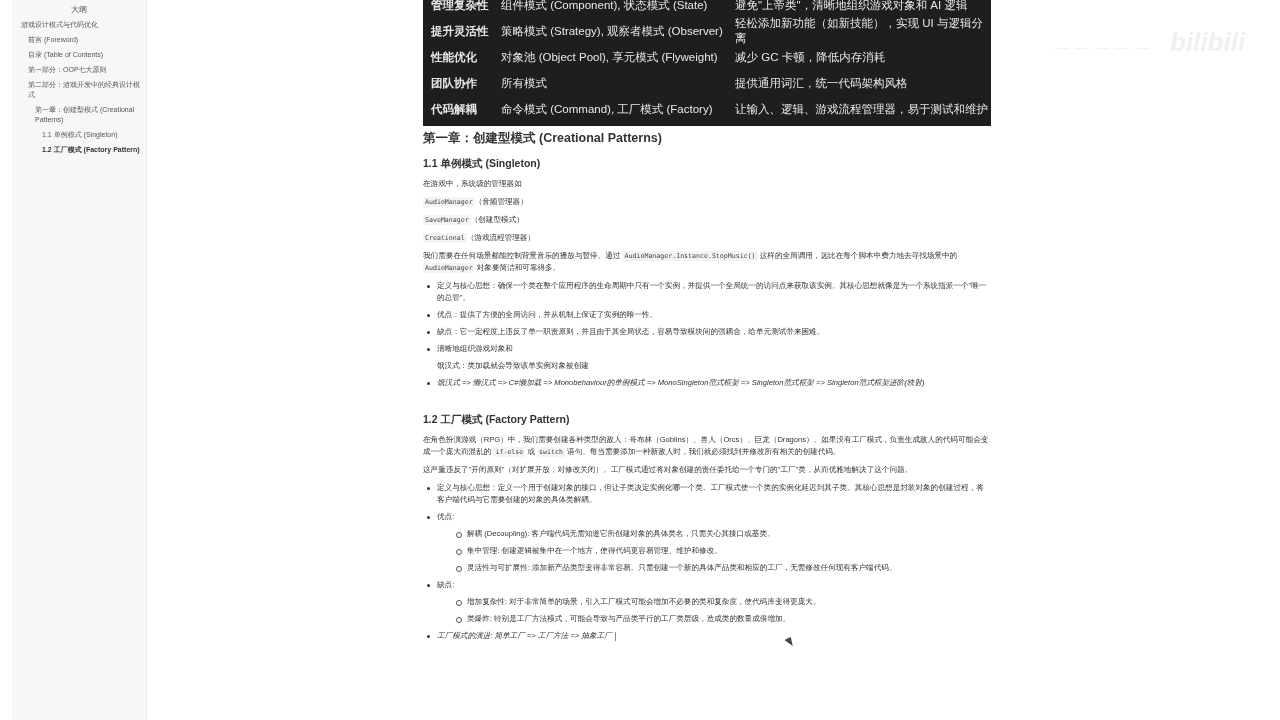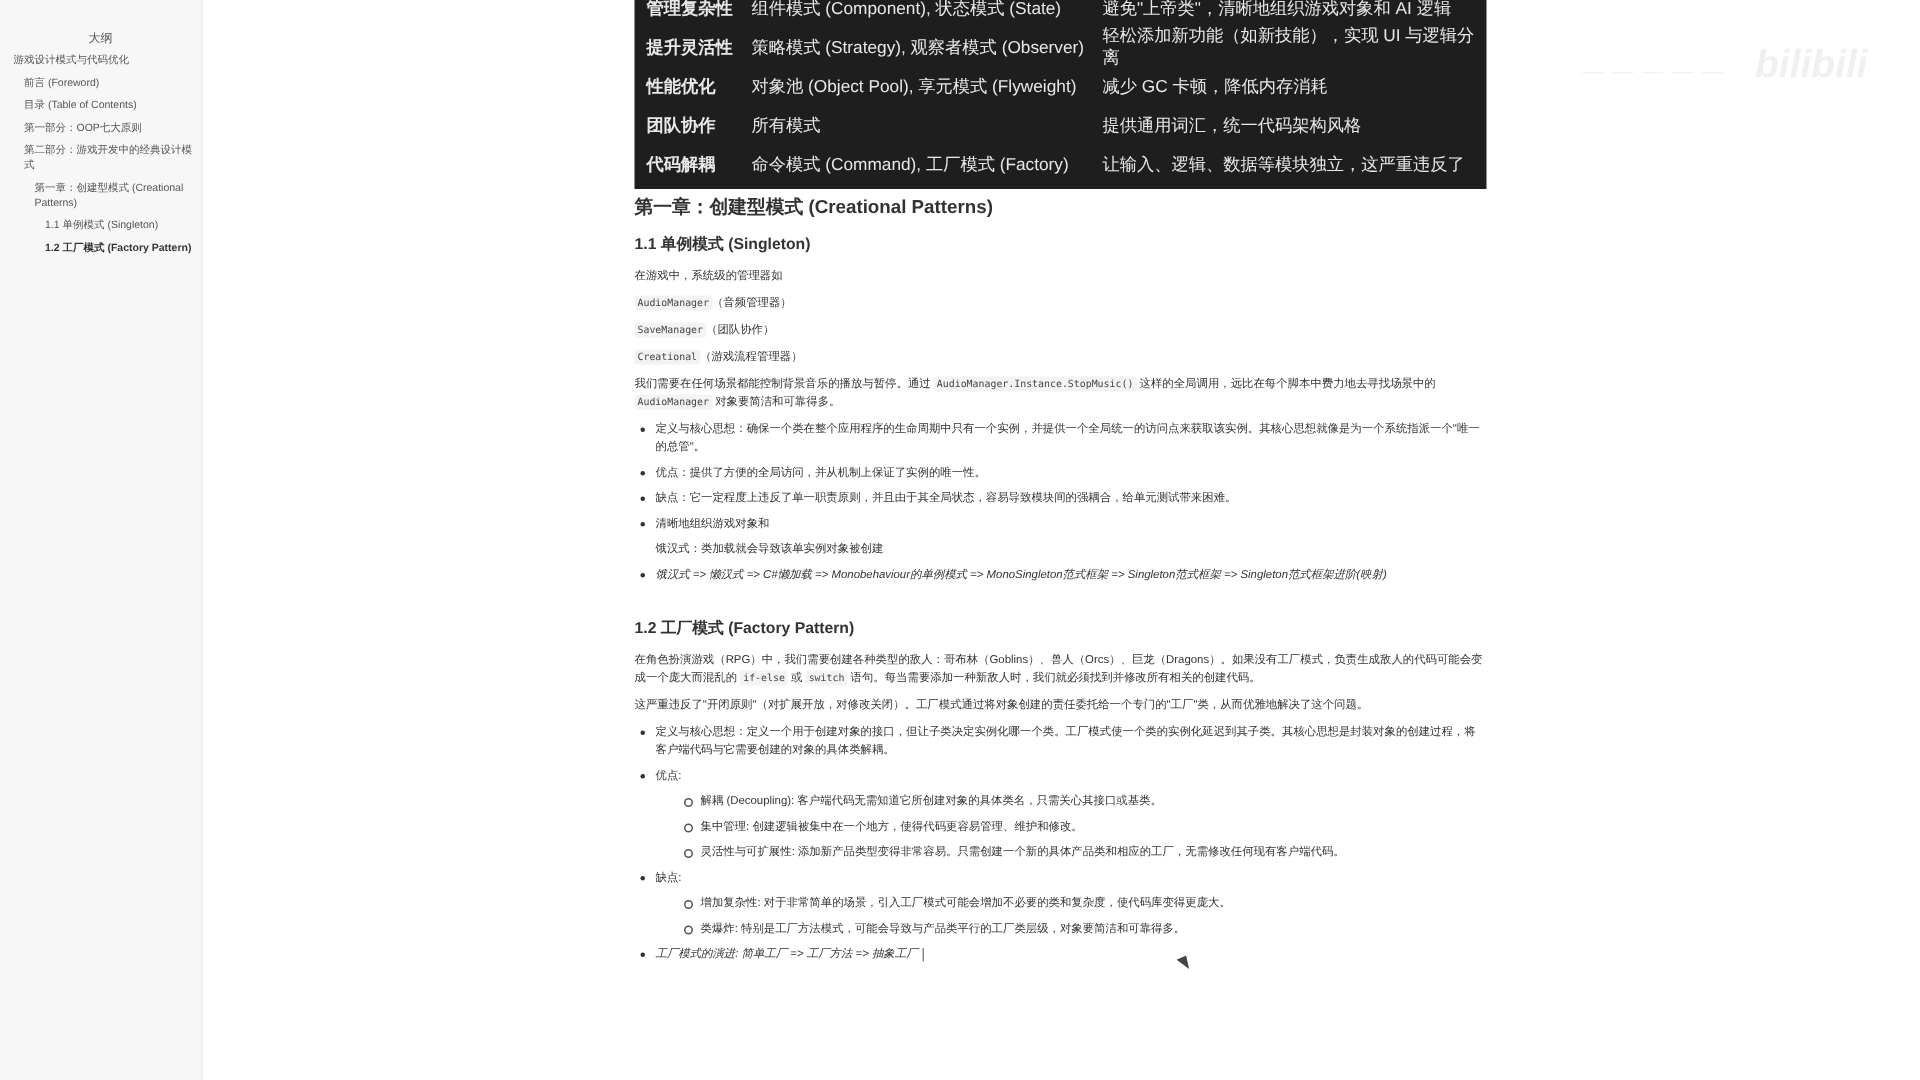--- a/index.html
+++ b/index.html
@@ -1,19 +1,19 @@
 <!DOCTYPE html>
 <html><head>
 <meta charset="utf-8">
 <style>
   * { box-sizing: border-box; margin: 0; padding: 0; }
   html, body { width: 1280px; height: 720px; overflow: hidden; background: #ffffff; }
   body { font-family: "Liberation Sans", "DejaVu Sans", sans-serif; color: #333; position: relative; }
 
-  .sidebar { position: absolute; left: 0; top: 0; width: 135px; height: 720px; background: #f7f7f7; border-right: 1px solid #ececec; padding-top: 20px; }
+  .sidebar { position: absolute; left: 12px; top: 0; width: 135px; height: 720px; background: #f7f7f7; border-right: 1px solid #ececec; padding-top: 4px; }
   .sidebar-title { text-align: center; font-size: 8px; color: #555; height: 16px; line-height: 12px; }
   .outline-item { font-size: 7px; color: #555; line-height: 10px; padding-right: 6px; margin-bottom: 5px; cursor: pointer; }
   .outline-item.l1 { padding-left: 9px; }
   .outline-item.l2 { padding-left: 16px; }
   .outline-item.l3 { padding-left: 23px; }
   .outline-item.l4 { padding-left: 30px; }
   .outline-item.active { font-weight: bold; color: #333; }
 
   .dark-table { position: absolute; left: 423px; top: -12px; width: 568px; background: #1e1e1e; padding: 4px 0; }
   .dark-row { display: flex; height: 26px; align-items: center; font-size: 11.5px; color: #e8e8e8; padding-left: 8px; }
@@ -75,30 +75,30 @@
     <span class="c3">减少 GC 卡顿，降低内存消耗</span>
   </div>
   <div class="dark-row">
     <span class="c1">团队协作</span>
     <span class="c2">所有模式</span>
     <span class="c3">提供通用词汇，统一代码架构风格</span>
   </div>
   <div class="dark-row">
     <span class="c1">代码解耦</span>
     <span class="c2">命令模式 (Command), 工厂模式 (Factory)</span>
-    <span class="c3">让输入、逻辑、数据等模块独立，这严重违反了</span>
+    <span class="c3">让输入、逻辑、游戏流程管理器，易于测试和维护</span>
   </div>
 </div>
 
 <div class="content">
   <h2>第一章：创建型模式 (Creational Patterns)</h2>
   <h3>1.1 单例模式 (Singleton)</h3>
   <p>在游戏中，系统级的管理器如</p>
   <p><code>AudioManager</code><span>（音频管理器）</span></p>
-  <p><code>SaveManager</code><span>（团队协作）</span></p>
+  <p><code>SaveManager</code><span>（创建型模式）</span></p>
   <p><code>Creational</code><span>（游戏流程管理器）</span></p>
   <p><span>我们需要在任何场景都能控制背景音乐的播放与暂停。通过 </span><code>AudioManager.Instance.StopMusic()</code><span> 这样的全局调用，远比在每个脚本中费力地去寻找场景中的 </span><code>AudioManager</code><span> 对象要简洁和可靠得多。</span></p>
 
   <ul>
     <li class="disc"><b>定义与核心思想</b><span>：确保一个类在整个应用程序的生命周期中只有一个实例，并提供一个全局统一的访问点来获取该实例。其核心思想就像是为一个系统指派一个"唯一的总管"。</span></li>
     <li class="disc"><b>优点</b><span>：提供了方便的全局访问，并从机制上保证了实例的唯一性。</span></li>
     <li class="disc"><b>缺点</b><span>：它一定程度上违反了单一职责原则，并且由于其全局状态，容易导致模块间的强耦合，给单元测试带来困难。</span></li>
     <li class="disc"><b>清晰地组织游戏对象和</b></li>
   </ul>
   <div class="plain-line">饿汉式：类加载就会导致该单实例对象被创建</div>
@@ -117,21 +117,21 @@
     <li class="disc"><b>优点</b>:
       <ul class="sub">
         <li class="circle"><b>解耦 (Decoupling)</b><span>: 客户端代码无需知道它所创建对象的具体类名，只需关心其接口或基类。</span></li>
         <li class="circle"><b>集中管理</b><span>: 创建逻辑被集中在一个地方，使得代码更容易管理、维护和修改。</span></li>
         <li class="circle"><b>灵活性与可扩展性</b><span>: 添加新产品类型变得非常容易。只需创建一个新的具体产品类和相应的工厂，无需修改任何现有客户端代码。</span></li>
       </ul>
     </li>
     <li class="disc"><b>缺点</b>:
       <ul class="sub">
         <li class="circle"><b>增加复杂性</b><span>: 对于非常简单的场景，引入工厂模式可能会增加不必要的类和复杂度，使代码库变得更庞大。</span></li>
-        <li class="circle"><b>类爆炸</b><span>: 特别是工厂方法模式，可能会导致与产品类平行的工厂类层级，对象要简洁和可靠得多。</span></li>
+        <li class="circle"><b>类爆炸</b><span>: 特别是工厂方法模式，可能会导致与产品类平行的工厂类层级，造成类的数量成倍增加。</span></li>
       </ul>
     </li>
     <li class="disc"><i>工厂模式的演进: 简单工厂 =&gt; 工厂方法 =&gt; 抽象工厂</i><span class="text-caret"></span></li>
   </ul>
 </div>
 
 <div class="cursor"></div>
 
 <div class="watermark">
   <span class="wm-small">— — — — —</span>

